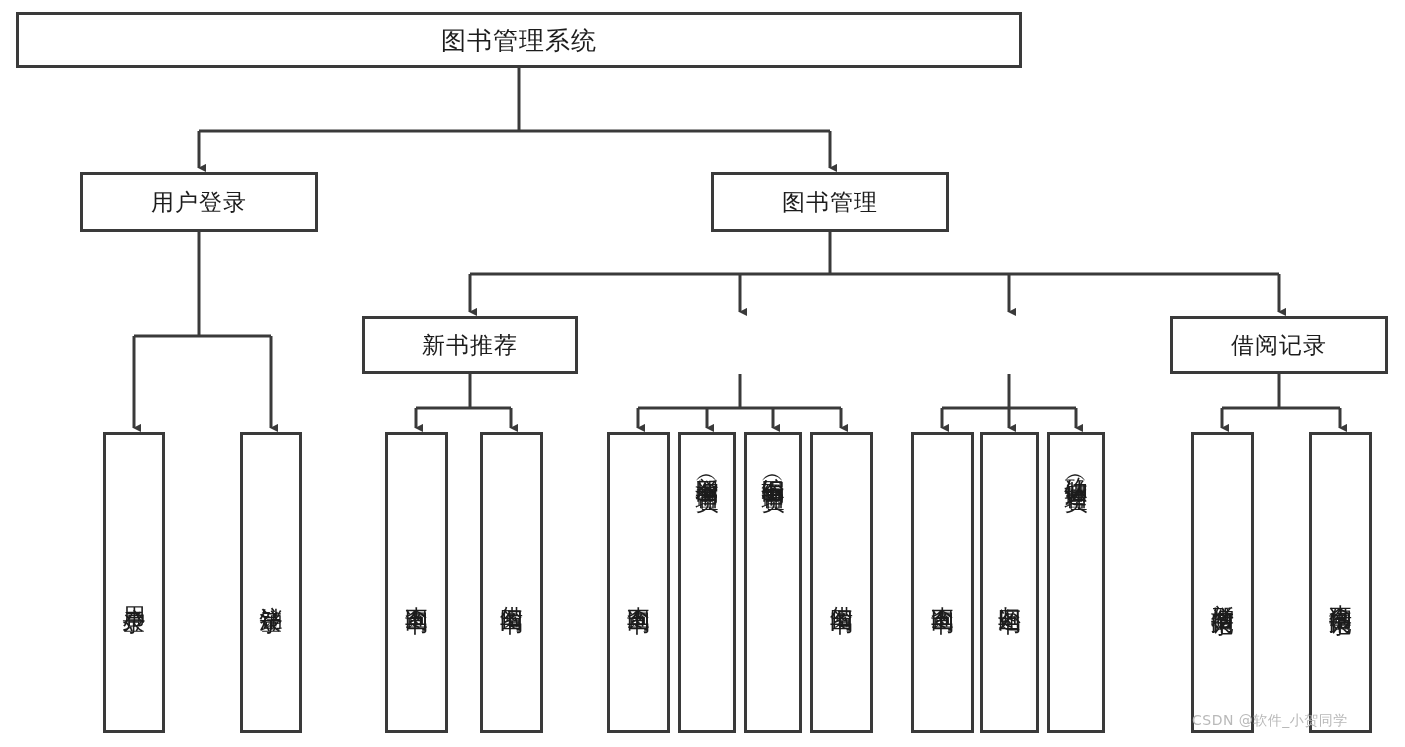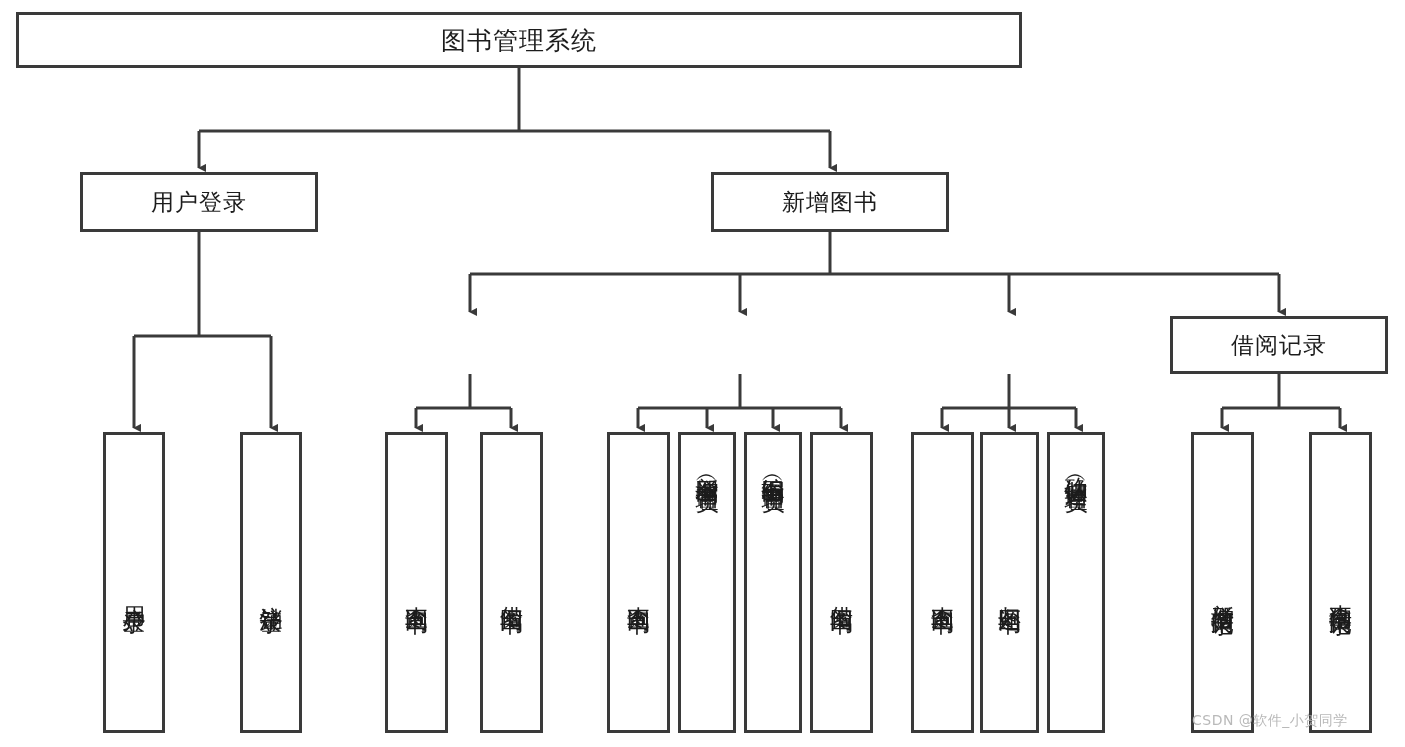--- a/index.html
+++ b/index.html
@@ -142,23 +142,26 @@
   </svg>
 
   <div class="node lvl0" style="left:16px; top:12px; width:1006px; height:56px;">
     <span>图书管理系统</span>
   </div>
 
   <div class="node lvl1" style="left:80px; top:172px; width:238px; height:60px;">
     <span>用户登录</span>
   </div>
   <div class="node lvl1" style="left:711px; top:172px; width:238px; height:60px;">
-    <span>新增图书</span>
-  </div>
-
+    <span>图书管理</span>
+  </div>
+
+  <div class="node lvl2" style="left:362px; top:316px; width:216px; height:58px;">
+    <span>新书推荐</span>
+  </div>
   <div class="node lvl2" style="left:1170px; top:316px; width:218px; height:58px;">
     <span>借阅记录</span>
   </div>
 
   <div class="node leaf" style="left:103px; top:432px; width:62px; height:301px;">
     <div class="leafwrap">
       <span class="vtext">用户登录</span>
     </div>
   </div>
   <div class="node leaf" style="left:240px; top:432px; width:62px; height:301px;">

